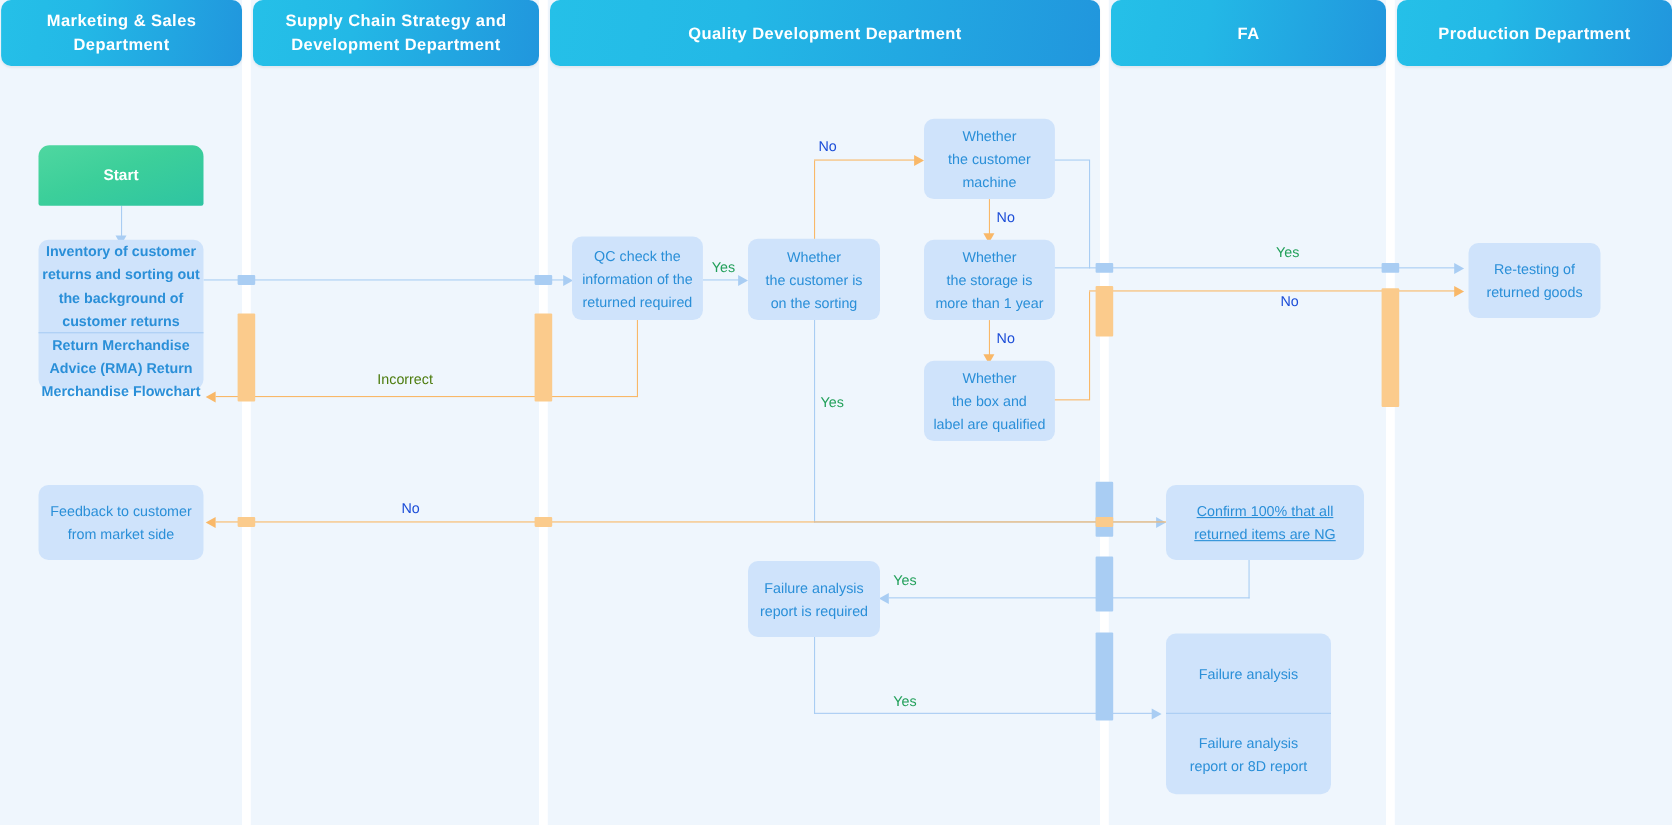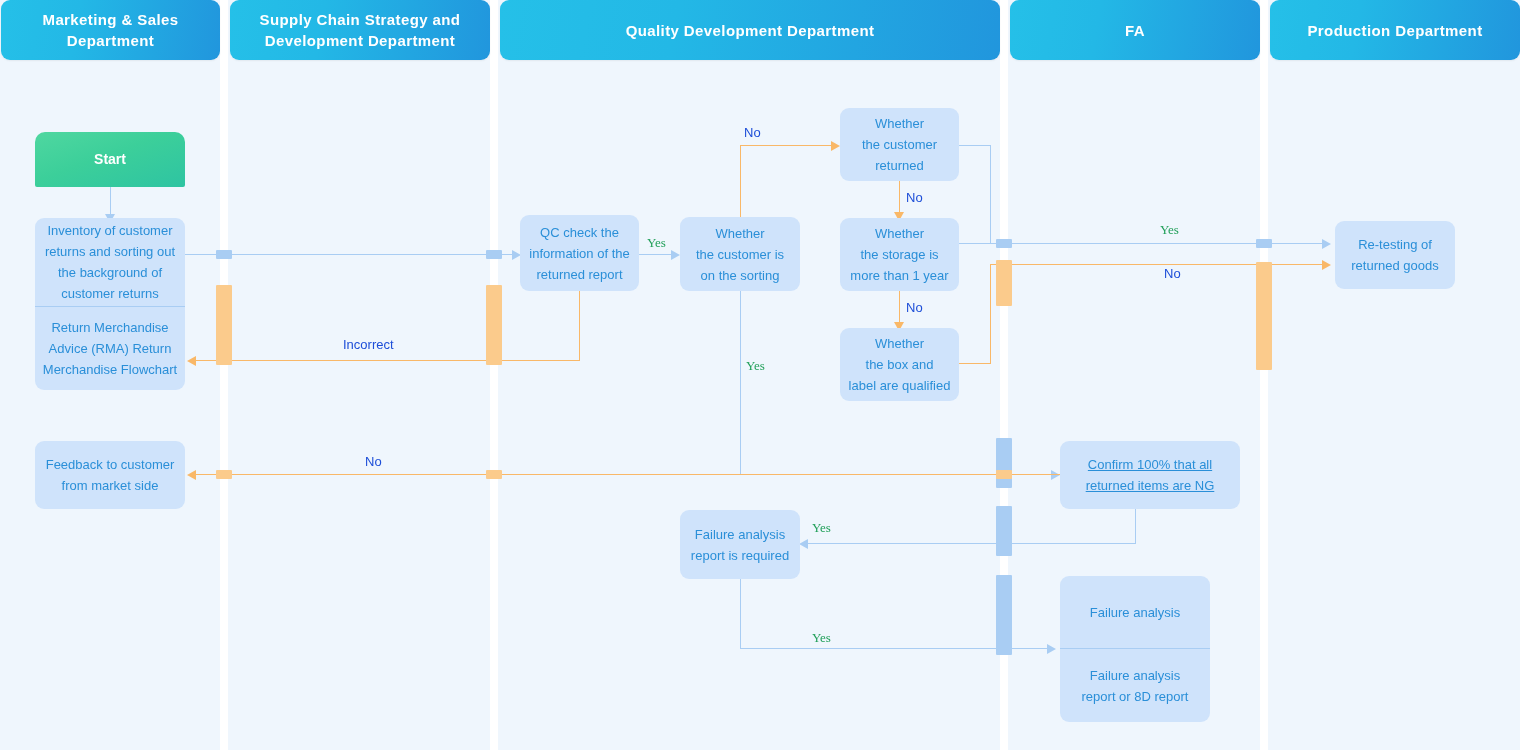--- a/index.html
+++ b/index.html
@@ -41,23 +41,23 @@
   .ar.r.o{border-left-color:#f9b868;}
   .ar.l.o{border-right-color:#f9b868;}
   .ar.d.o{border-top-color:#f9b868;}
 
   
   .cross{position:absolute;width:16px;background:#a9cdf3;border-radius:1px;}
   .cross.o{background:#fbcb8c;}
 
   
   .lbl{position:absolute;font-size:13px;line-height:15px;white-space:nowrap;}
-  .lbl.yes{color:#22a05a;font-family:Liberation Serif, serif;}
+  .lbl.yes{color:#22a05a;}
   .lbl.no{color:#1d4ed8;}
-  .lbl.inc{color:#1d4ed8;}
+  .lbl.inc{color:#4d7c0f;}
 </style>
 </head>
 <body>
 
 <div id="canvas">
 
   <div class="lane" style="left:0px;   width:220px;"></div>
   <div class="lane" style="left:228px; width:262px;"></div>
   <div class="lane" style="left:498px; width:502px;"></div>
   <div class="lane" style="left:1008px;width:252px;"></div>
@@ -147,21 +147,21 @@
 
   <div class="ln v" style="left:740px;top:579px;height:70px;"></div>
   <div class="ln h" style="left:740px;top:648px;width:312px;"></div>
   <div class="ar r" style="left:1047px;top:644px;"></div>
   <div class="cross" style="left:996px;top:575px;height:80px;"></div>
 
   <div class="node start" style="left:35px;top:132px;width:150px;height:55px;">
     <span>Start</span>
   </div>
 
-  <div class="node split" style="left:35px;top:218px;width:150px;height:172px;">
+  <div class="node split" style="left:35px;top:218px;width:150px;height:136px;font-weight:bold;">
     <div class="seg" style="height:90px;">
       <span>Inventory of customer</span>
       <span>returns and sorting out</span>
       <span>the background of</span>
       <span>customer returns</span>
     </div>
     <div class="seg bordered" style="height:86px;">
       <span>Return Merchandise</span>
       <span>Advice (RMA) Return</span>
       <span>Merchandise Flowchart</span>
@@ -169,33 +169,33 @@
   </div>
 
   <div class="node" style="left:35px;top:441px;width:150px;height:68px;">
     <span>Feedback to customer</span>
     <span>from market side</span>
   </div>
 
   <div class="node" style="left:520px;top:215px;width:119px;height:76px;">
     <span>QC check the</span>
     <span>information of the</span>
-    <span>returned report</span>
+    <span>returned required</span>
   </div>
 
   <div class="node" style="left:680px;top:217px;width:120px;height:74px;">
     <span>Whether</span>
     <span>the customer is</span>
     <span>on the sorting</span>
   </div>
 
   <div class="node" style="left:840px;top:108px;width:119px;height:73px;">
     <span>Whether</span>
     <span>the customer</span>
-    <span>returned</span>
+    <span>machine</span>
   </div>
 
   <div class="node" style="left:840px;top:218px;width:119px;height:73px;">
     <span>Whether</span>
     <span>the storage is</span>
     <span>more than 1 year</span>
   </div>
 
   <div class="node" style="left:840px;top:328px;width:119px;height:73px;">
     <span>Whether</span>

